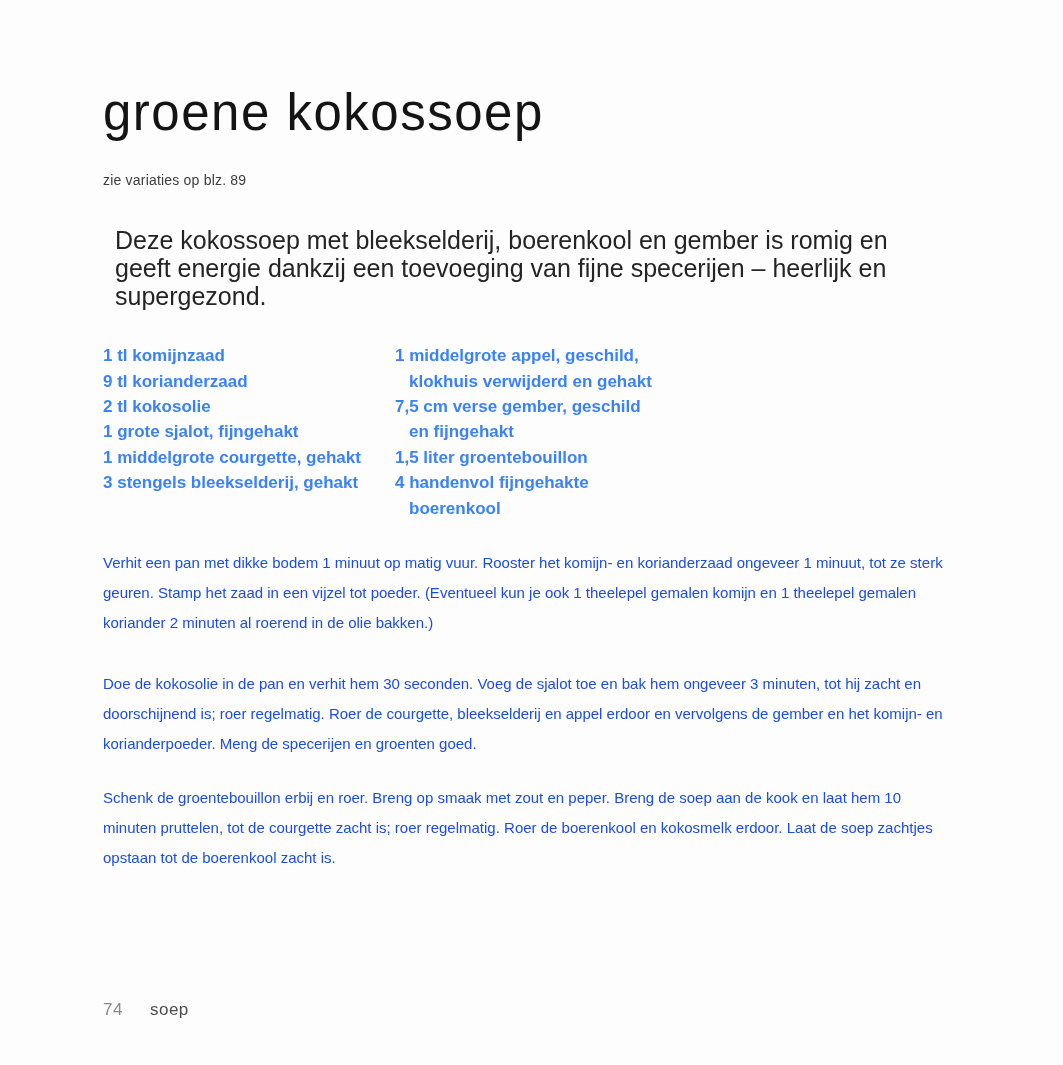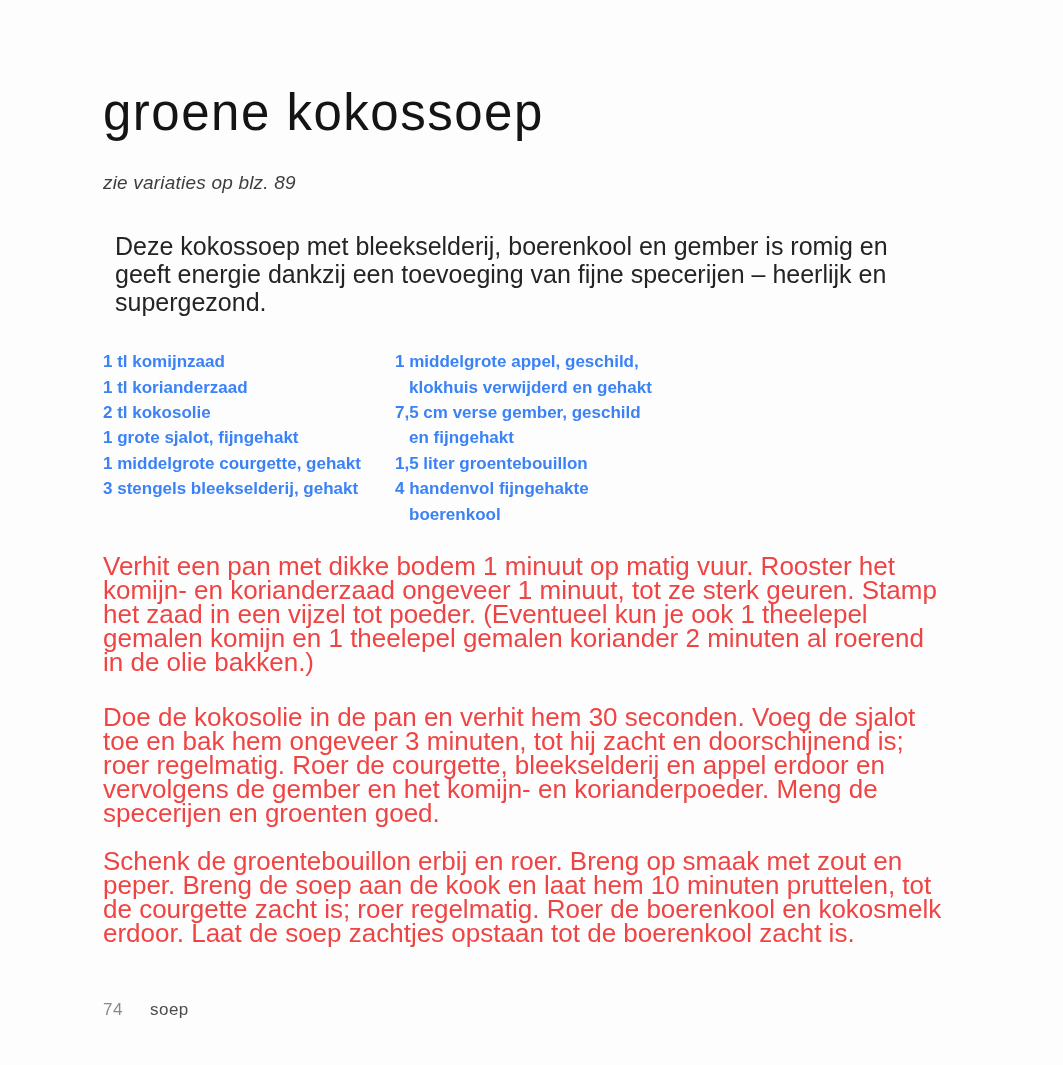--- a/index.html
+++ b/index.html
@@ -25,24 +25,23 @@
   .title {
     margin: 0;
     font-size: 51px;
     font-weight: 400;
     letter-spacing: 1.5px;
     line-height: 1.12;
     color: #141414;
   }
   .subtitle {
     margin: 31px 0 2px 0;
-    font-size: 19px;
+    font-size: 14px;
     letter-spacing: 0.2px;
     color: #3d3d3d;
-    font-style: italic;
   }
   .intro {
     margin: 38px 0 0 12px;
     max-width: 800px;
     font-size: 25px;
     line-height: 28px;
     color: #242424;
   }
   .ingredients {
     display: flex;
@@ -62,23 +61,23 @@
     text-indent: -14px;
   }
   .col-1 { width: 292px; }
   .col-2 { width: 290px; }
   .col-2 li { max-width: 248px; }
   .col-3 { width: 300px; }
   .col-3 li { max-width: 280px; }
   .method {
     margin: 0;
     max-width: 848px;
-    font-size: 26px;
-    line-height: 24px;
-    color: #ef4444;
+    font-size: 15px;
+    line-height: 30px;
+    color: #1d4ed8;
   }
   .method.step-1 { margin-top: 27px; }
   .method.step-2 { margin-top: 31px; }
   .method.step-3 { margin-top: 24px; }
   .footer {
     position: absolute;
     left: 103px;
     top: 999px;
     font-size: 17px;
     line-height: 22px;
@@ -100,21 +99,21 @@
 
   <h1 class="title">groene kokossoep</h1>
 
   <p class="subtitle">zie variaties op blz. 89</p>
 
   <p class="intro">Deze kokossoep met bleekselderij, boerenkool en gember is romig en geeft energie dankzij een toevoeging van fijne specerijen – heerlijk en supergezond.</p>
 
   <div class="ingredients">
     <ul class="ing-col col-1">
       <li>1 tl komijnzaad</li>
-      <li>1 tl korianderzaad</li>
+      <li>9 tl korianderzaad</li>
       <li>2 tl kokosolie</li>
       <li>1 grote sjalot, fijngehakt</li>
       <li>1 middelgrote courgette, gehakt</li>
       <li>3 stengels bleekselderij, gehakt</li>
     </ul>
     <ul class="ing-col col-2">
       <li>1 middelgrote appel, geschild, klokhuis verwijderd en gehakt</li>
       <li>7,5 cm verse gember, geschild en fijngehakt</li>
       <li>1,5 liter groentebouillon</li>
       <li>4 handenvol fijngehakte boerenkool</li>

